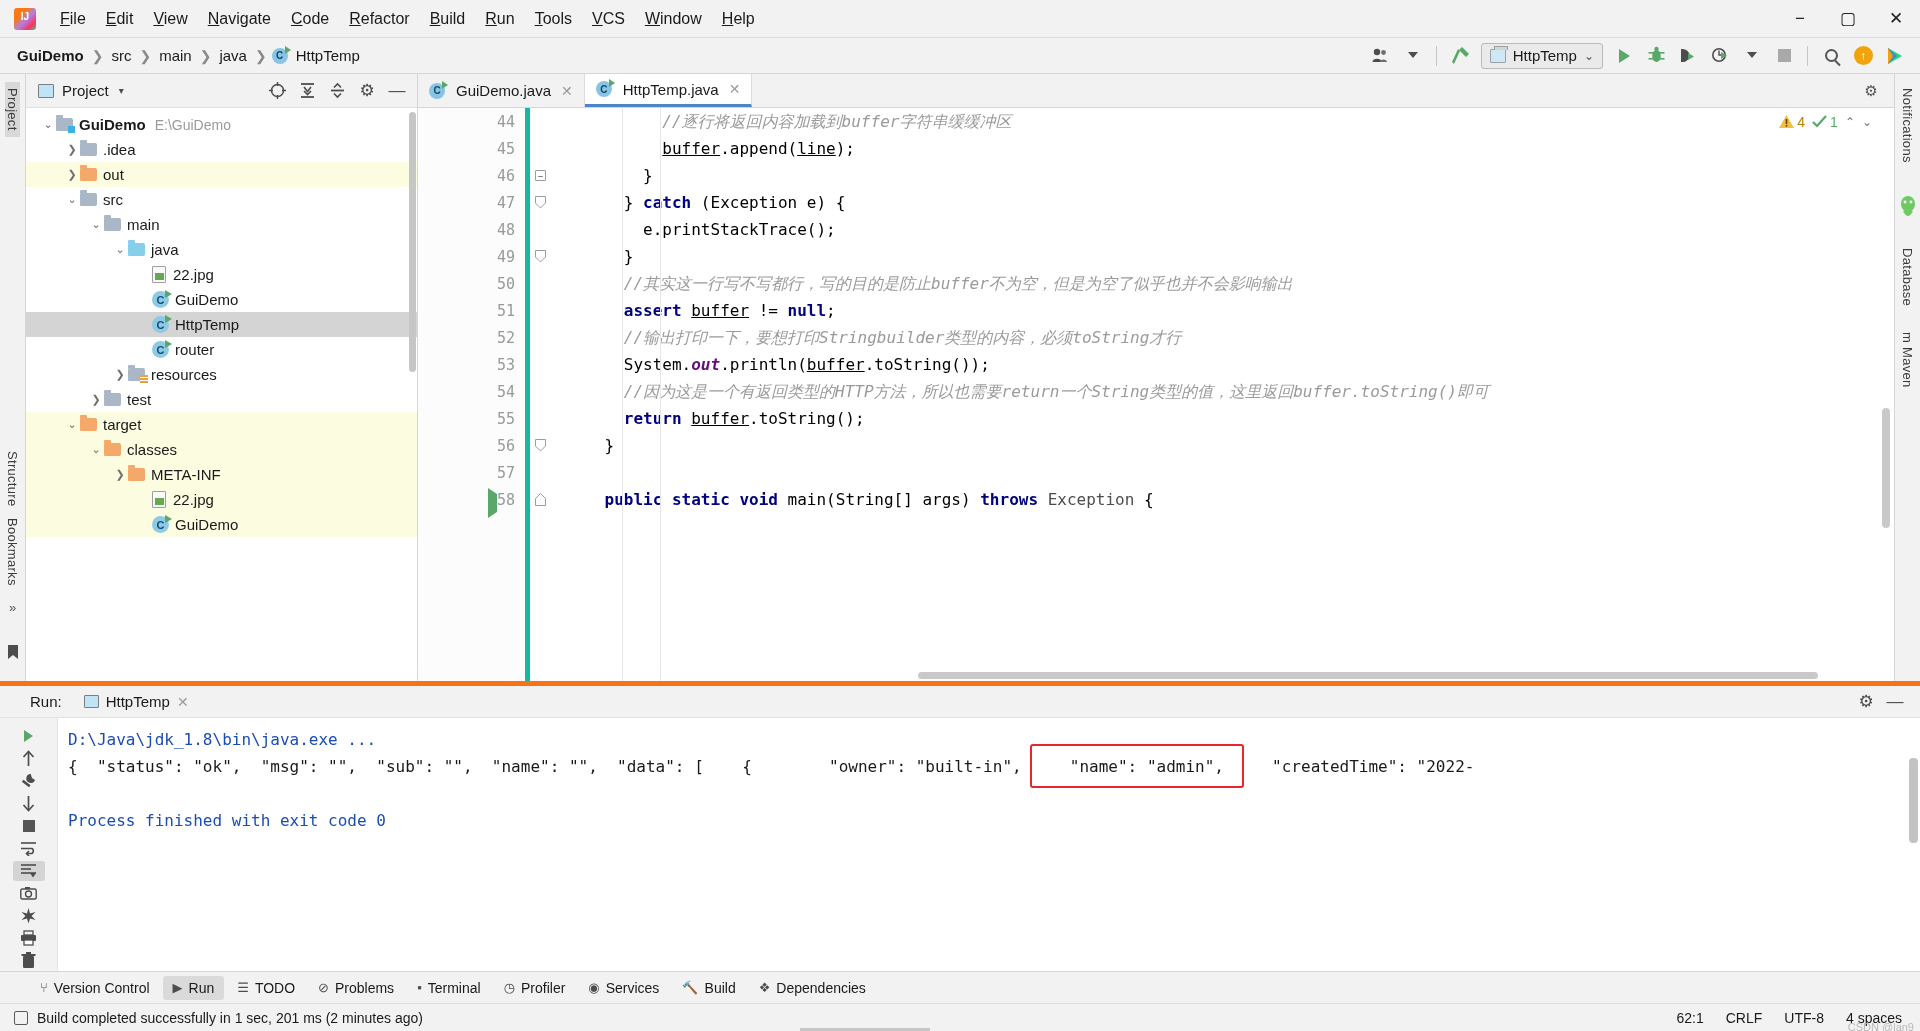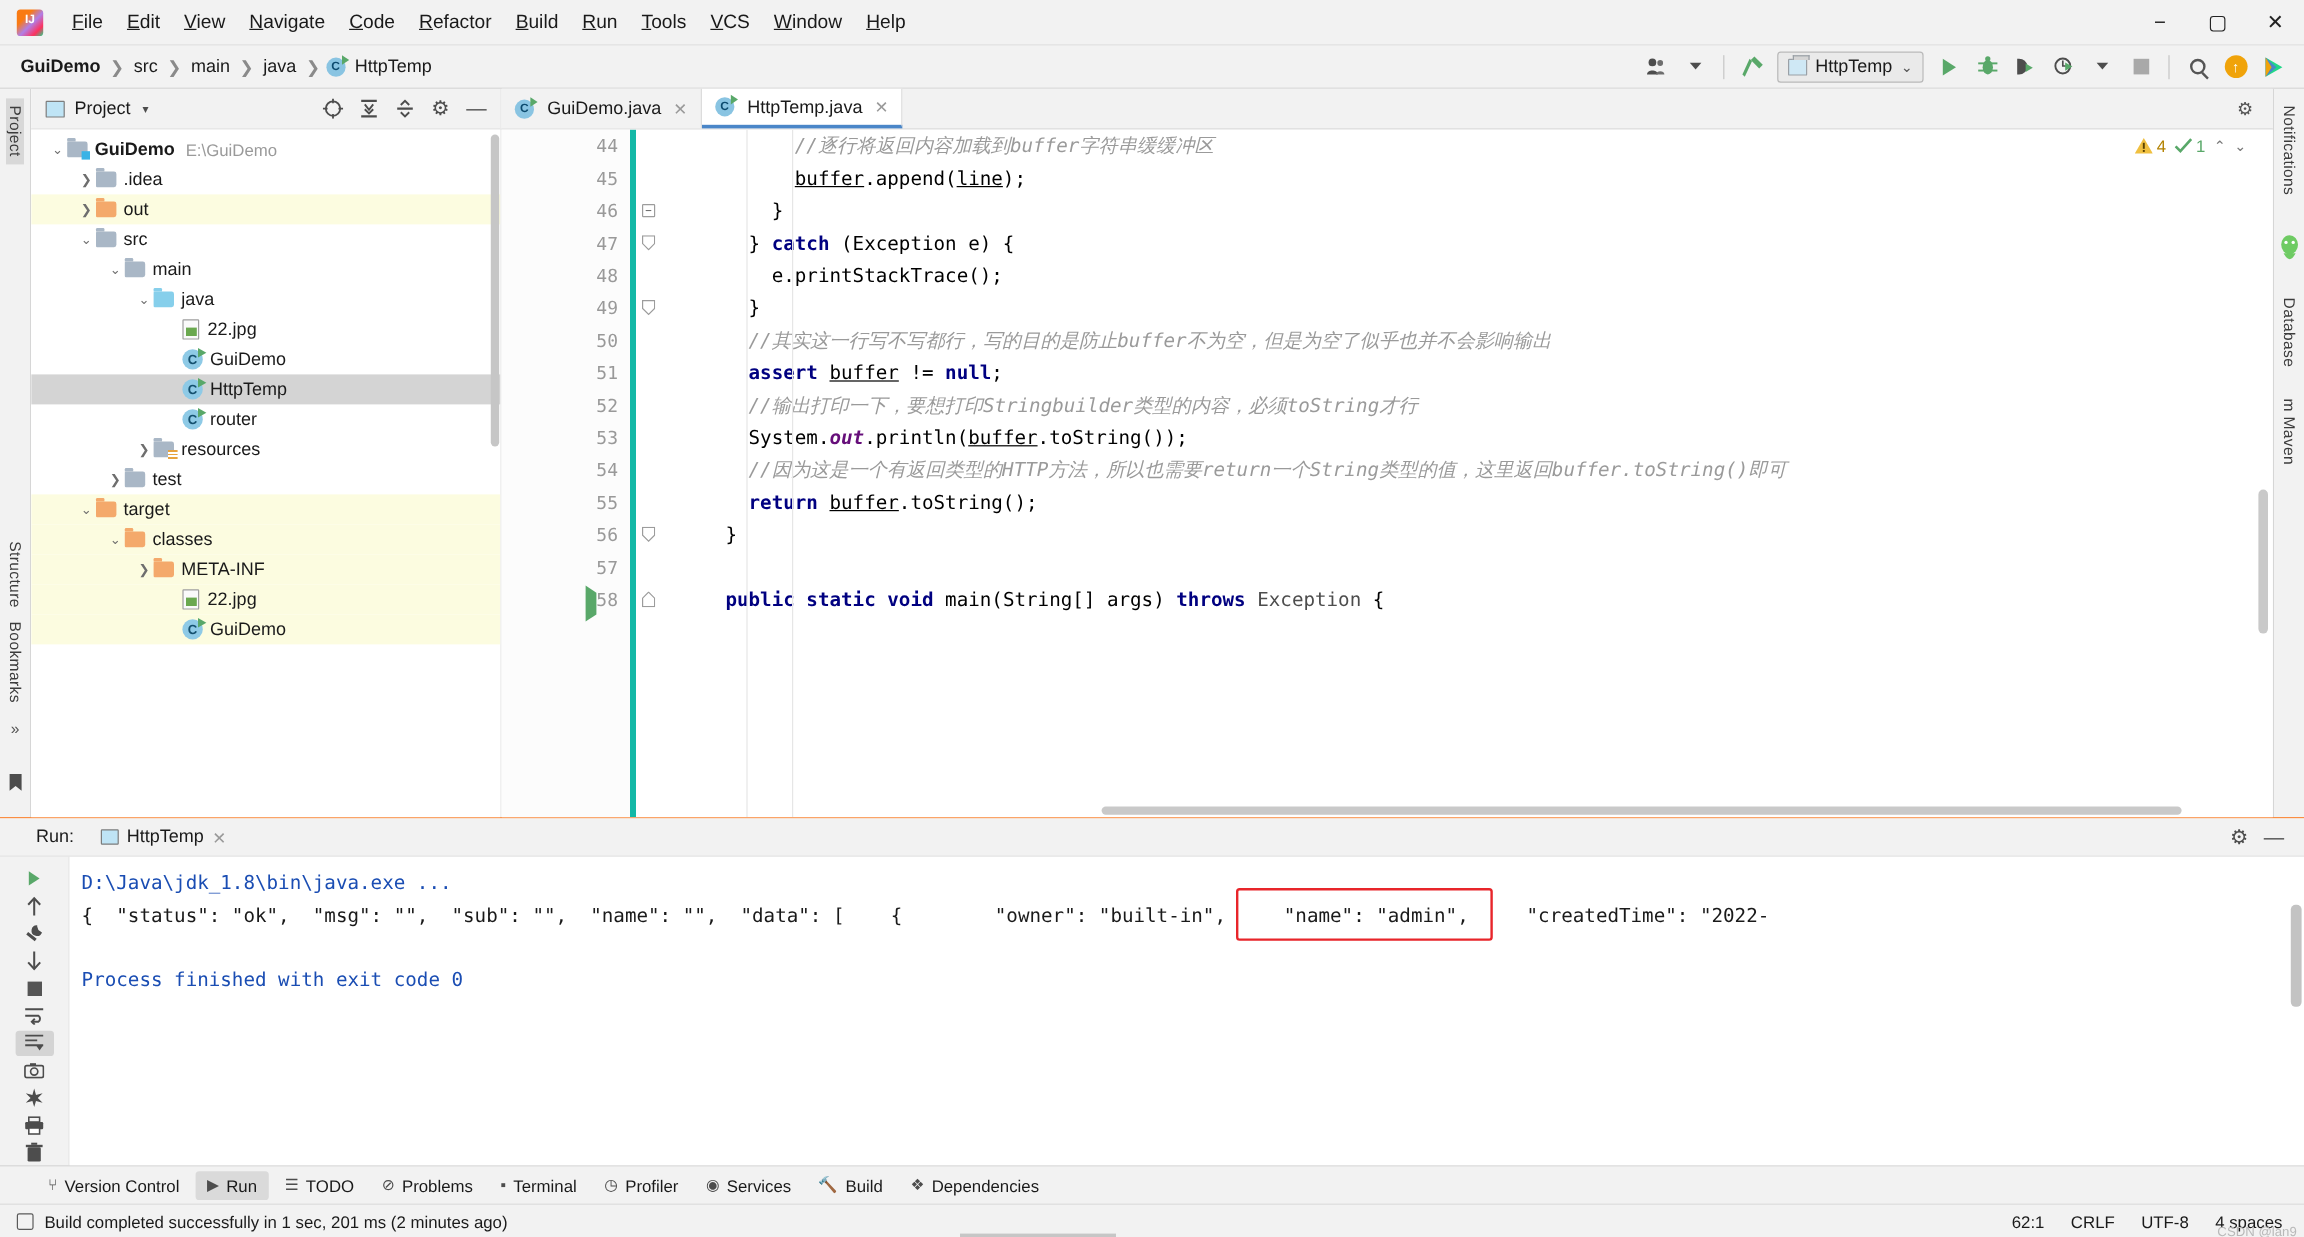--- a/index.html
+++ b/index.html
@@ -246,21 +246,21 @@
 
   
   .right-rail {
     width: 26px; background: #f2f2f2; border-left: 1px solid #d6d6d6; flex: none;
     display: flex; flex-direction: column; align-items: center; padding-top: 8px;
   }
 
   
   .run-panel {
     height: 290px; background: #fff; flex: none; display: flex; flex-direction: column;
-    border-top: 1px solid #f97316;
+    border-top: 5px solid #f97316;
   }
   .rp-header {
     height: 32px; background: #f2f2f2; display: flex; align-items: center;
     border-bottom: 1px solid #e2e2e2; flex: none;
   }
   .rp-label { font-size: 15px; color: #1a1a1a; margin-left: 30px; margin-right: 14px; }
   .rp-tab {
     display: flex; align-items: center; gap: 7px; font-size: 15px; color: #1a1a1a;
     padding: 3px 8px;
   }

